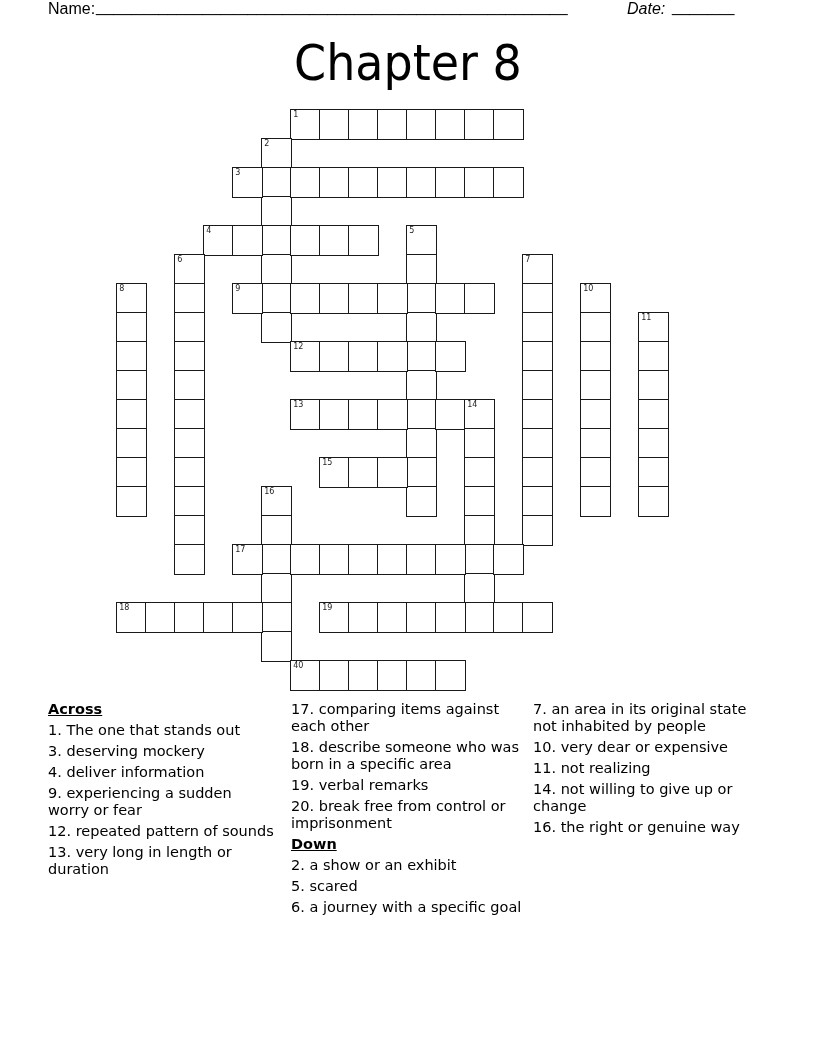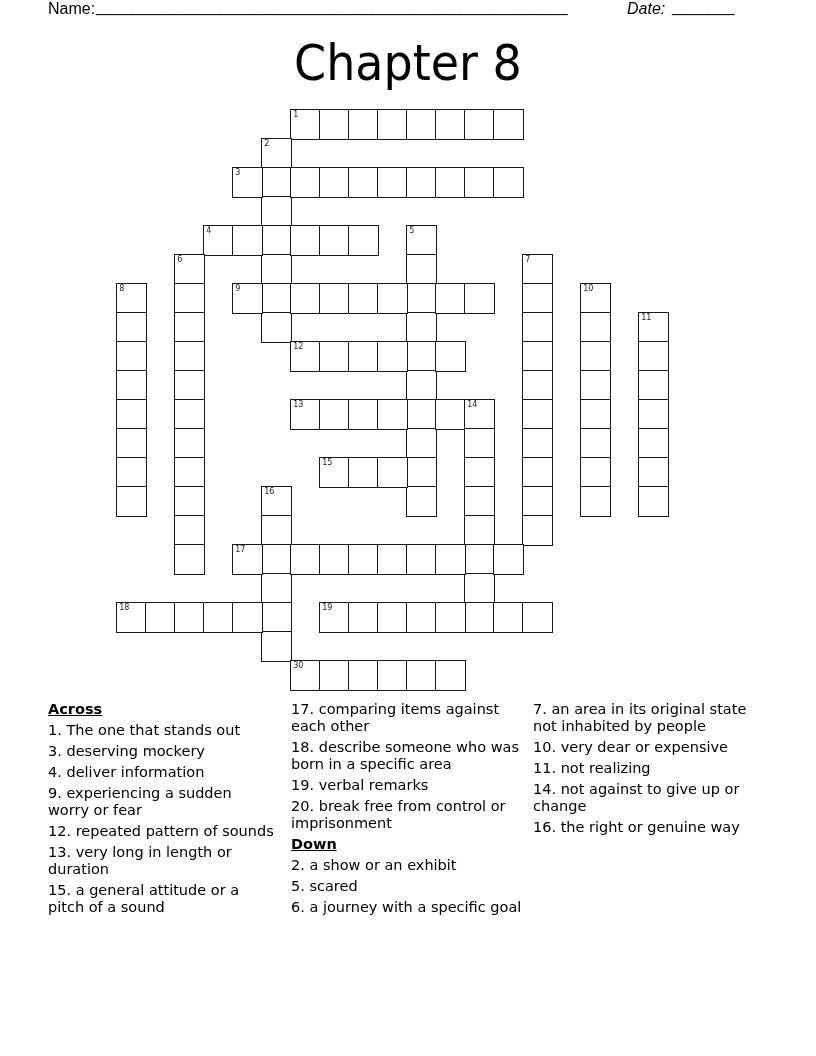--- a/index.html
+++ b/index.html
@@ -200,50 +200,49 @@
     <div class="cell" style="left: 320px; top: 603px; border-color: rgb(26, 26, 26); padding-left: 40px;">
       <span class="num">19</span>
     </div>
     <div class="cell" style="left: 349px; top: 603px; border-color: rgb(26, 26, 26);"></div>
     <div class="cell" style="left: 378px; top: 603px; border-color: rgb(26, 26, 26);"></div>
     <div class="cell" style="left: 407px; top: 603px; border-color: rgb(26, 26, 26);"></div>
     <div class="cell" style="left: 436px; top: 603px; border-color: rgb(26, 26, 26);"></div>
     <div class="cell" style="left: 494px; top: 603px; border-color: rgb(26, 26, 26);"></div>
     <div class="cell" style="left: 523px; top: 603px; border-color: rgb(26, 26, 26);"></div>
     <div class="cell" style="left: 291px; top: 661px; border-color: rgb(26, 26, 26);">
-      <span class="num">30</span>
+      <span class="num">40</span>
     </div>
     <div class="cell" style="left: 320px; top: 661px; border-color: rgb(26, 26, 26);"></div>
     <div class="cell" style="left: 349px; top: 661px; border-color: rgb(26, 26, 26);"></div>
     <div class="cell" style="left: 378px; top: 661px; border-color: rgb(26, 26, 26);"></div>
     <div class="cell" style="left: 407px; top: 661px; border-color: rgb(26, 26, 26);"></div>
     <div class="cell" style="left: 436px; top: 661px; border-color: rgb(26, 26, 26);"></div>
   </div>
 
 <div class="clues col1">
   <div class="clue-heading">Across</div>
   <div class="clue"><b>1.</b> <span>The one that stands out</span></div>
   <div class="clue"><b>3.</b> <span>deserving mockery</span></div>
   <div class="clue"><b>4.</b> <span>deliver information</span></div>
   <div class="clue"><b>9.</b> <span>experiencing a sudden worry or fear</span></div>
   <div class="clue"><b>12.</b> <span>repeated pattern of sounds</span></div>
   <div class="clue"><b>13.</b> <span>very long in length or duration</span></div>
-  <div class="clue"><b>15.</b> <span>a general attitude or a pitch of a sound</span></div>
 </div>
 
 <div class="clues col2">
   <div class="clue"><b>17.</b> <span>comparing items against each other</span></div>
   <div class="clue"><b>18.</b> <span>describe someone who was born in a specific area</span></div>
   <div class="clue"><b>19.</b> <span>verbal remarks</span></div>
   <div class="clue"><b>20.</b> <span>break free from control or imprisonment</span></div>
   <div class="clue-heading">Down</div>
   <div class="clue"><b>2.</b> <span>a show or an exhibit</span></div>
   <div class="clue"><b>5.</b> <span>scared</span></div>
   <div class="clue"><b>6.</b> <span>a journey with a specific goal</span></div>
 </div>
 
 <div class="clues col3">
   <div class="clue"><b>7.</b> <span>an area in its original state not inhabited by people</span></div>
   <div class="clue"><b>10.</b> <span>very dear or expensive</span></div>
   <div class="clue"><b>11.</b> <span>not realizing</span></div>
-  <div class="clue"><b>14.</b> <span>not against to give up or change</span></div>
+  <div class="clue"><b>14.</b> <span>not willing to give up or change</span></div>
   <div class="clue"><b>16.</b> <span>the right or genuine way</span></div>
 </div>
 
 </body></html>

